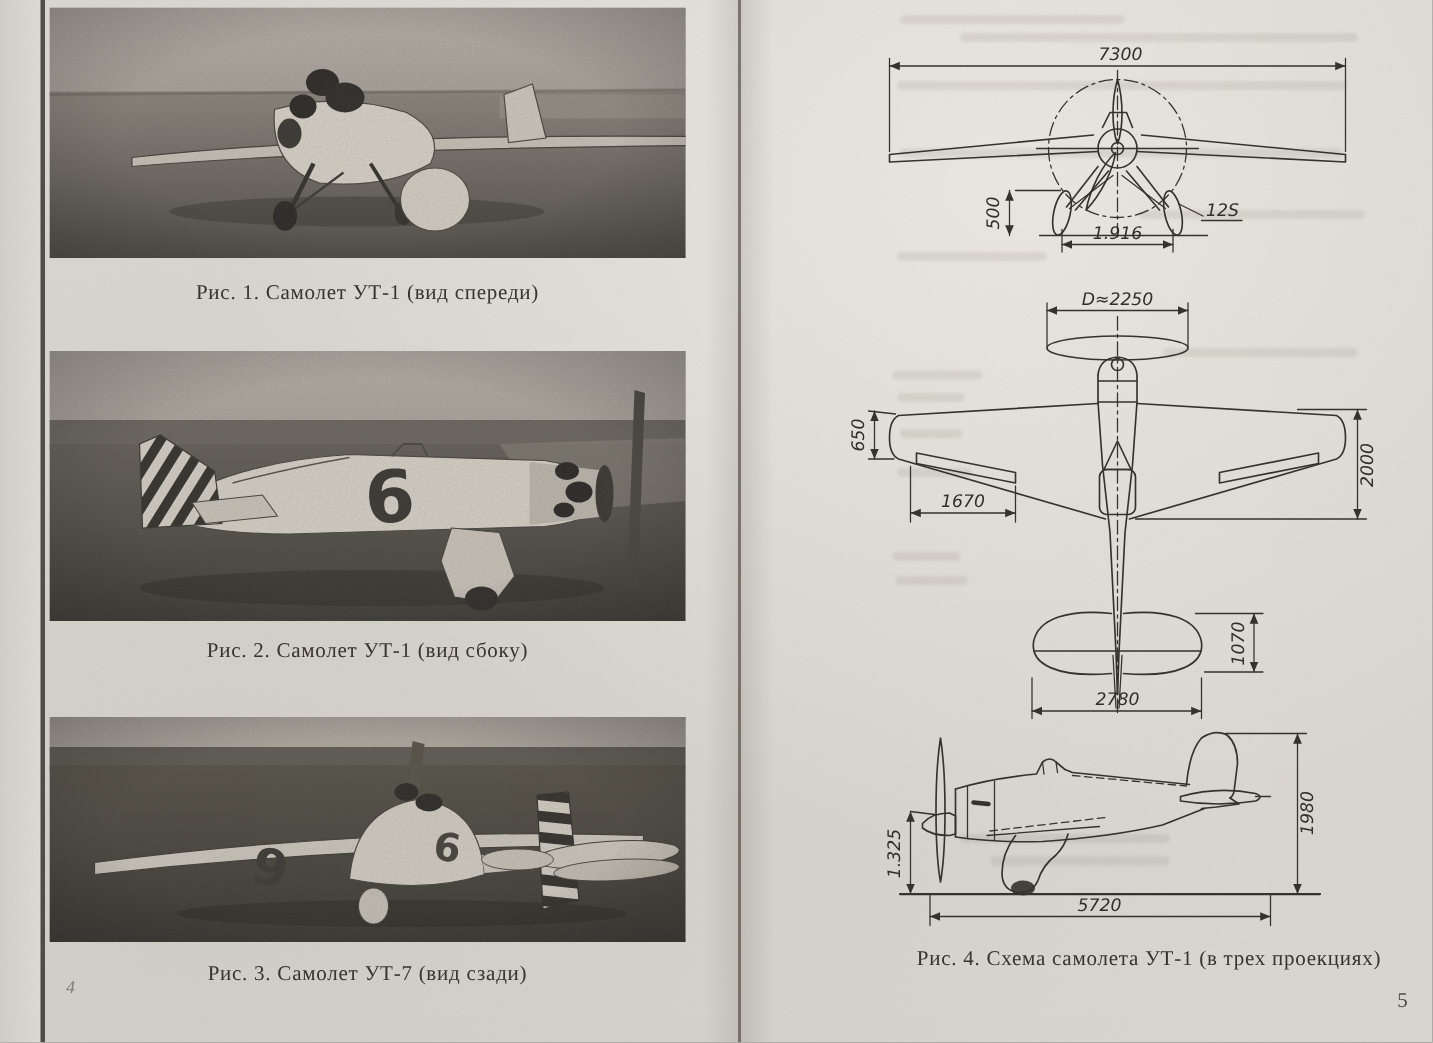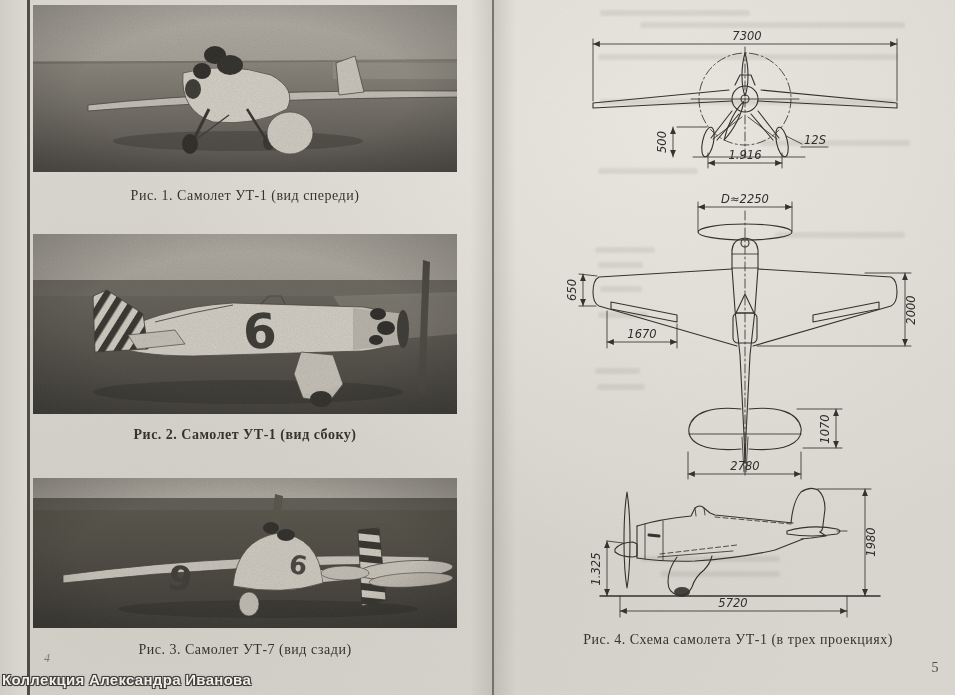--- a/index.html
+++ b/index.html
@@ -20,22 +20,22 @@
   .gutter-shade-l { position:absolute; left:470px; top:0; width:22px; height:695px;
     background:linear-gradient(to right, rgba(90,88,78,0), rgba(90,88,78,.14)); }
   .gutter-shade-r { position:absolute; left:494px; top:0; width:22px; height:695px;
     background:linear-gradient(to right, rgba(90,88,78,.16), rgba(90,88,78,0)); }
 
   .photo { position:absolute; left:33px; box-shadow: inset 0 0 3px rgba(20,20,18,.5); }
   .photo svg { display:block; }
 
   .caption { position:absolute; left:33px; width:424px; text-align:center;
     font-size:14px; color:#35322b; letter-spacing:.5px; white-space:nowrap; }
-  .c1 { top:188px; } .c2 { top:427px;font-weight:bold; } .c3 { top:642px; }
-  .c4 { left:548px; top:632px; width:380px; }
+  .c1 { top:188px; } .c2 { top:427px; } .c3 { top:642px; }
+  .c4 { left:576px; top:632px; width:380px; }
 
   .page-num { position:absolute; left:925px; top:660px; width:20px; text-align:center;
     font-size:14px; color:#4d4b43; }
   .left-num { position:absolute; left:44px; top:651px; font-size:12px; font-style:italic;
     color:rgba(58,56,50,.55); }
 
   .watermark { position:absolute; left:2px; top:671px; font-family:"Liberation Sans", sans-serif;
     font-weight:bold; font-size:15px; letter-spacing:.3px; color:#f2f0ea;
     text-shadow:-1px -1px 0 #3c3b36, 1px -1px 0 #3c3b36, -1px 1px 0 #3c3b36,
                  1px 1px 0 #3c3b36, 0 0 3px rgba(0,0,0,.45); }
@@ -349,21 +349,20 @@
         <line x1="55" y1="606" x2="282" y2="606" class="thin" marker-start="url(#ah)" marker-end="url(#ah)"></line>
         <text class="dim" x="168" y="602">5720</text>
       </g>
     </svg>
 
     <div class="caption c4">Рис. 4. Схема самолета УТ-1 (в трех проекциях)</div>
     <div class="page-num">5</div>
   </section>
 
   <div class="left-num">4</div>
-  <div class="watermark">Коллекция Александра Иванова</div>
 
   <svg class="grain-top" width="955" height="695">
     <filter id="pgGrain">
         <feTurbulence type="fractalNoise" baseFrequency="0.7" numOctaves="2" stitchTiles="stitch"></feTurbulence>
       <feColorMatrix type="matrix" values="0 0 0 0 0.25  0 0 0 0 0.24  0 0 0 0 0.22  0 0 0 0.5 0"></feColorMatrix>
       </filter>
     <rect width="955" height="695" filter="url(#pgGrain)" opacity=".09"></rect>
   </svg>
 </div>
 

